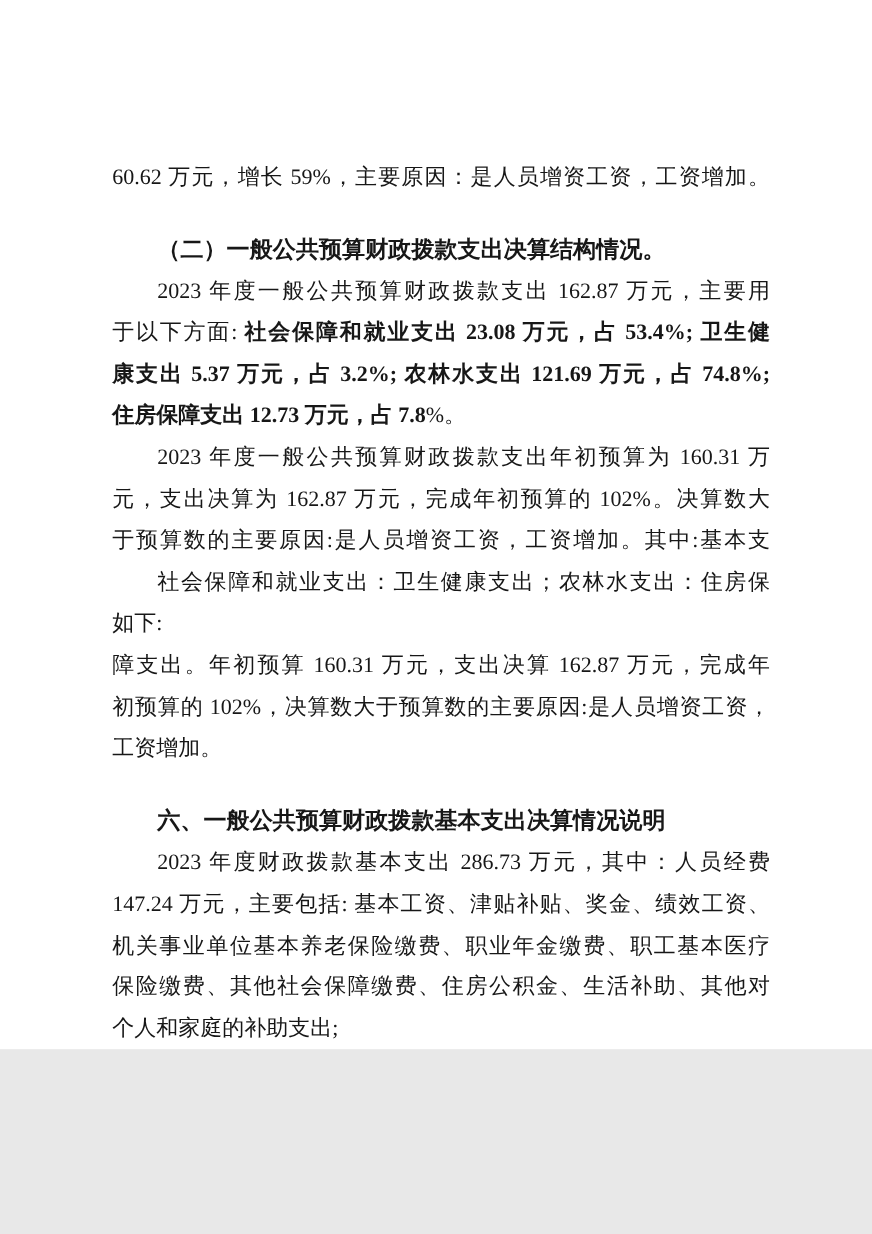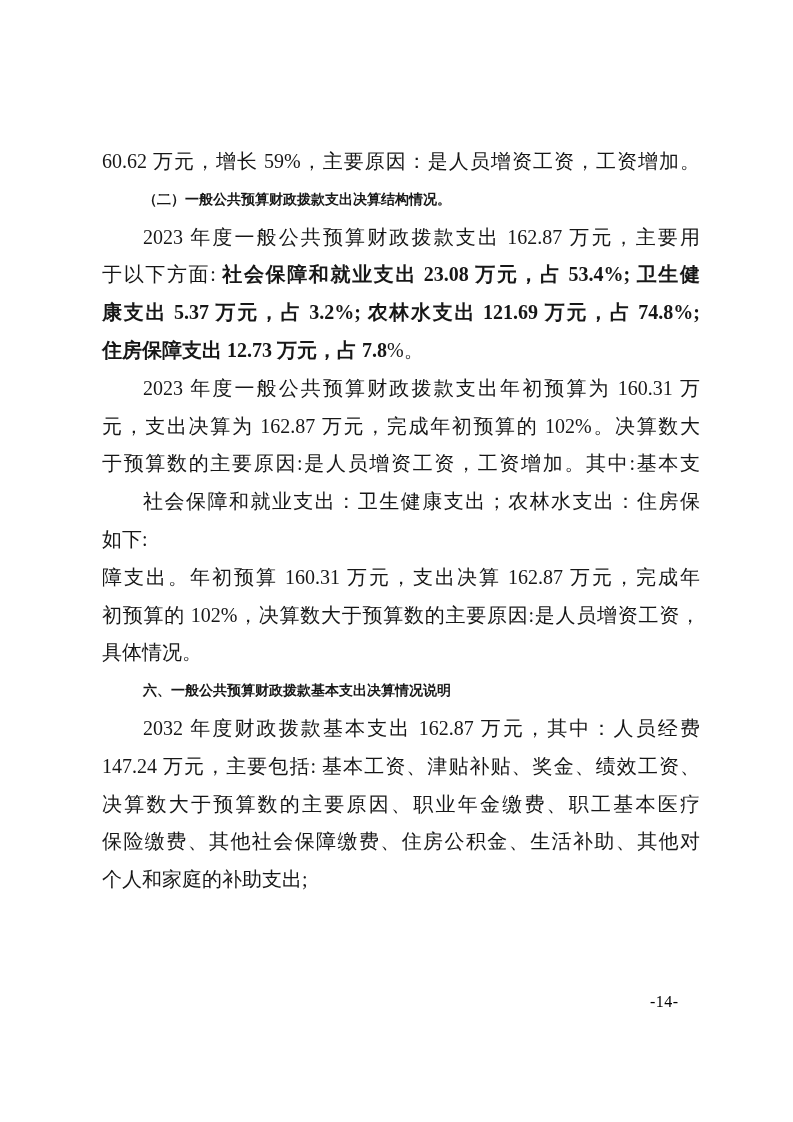--- a/index.html
+++ b/index.html
@@ -4,21 +4,21 @@
 <style>
   html, body {
     margin: 0;
     padding: 0;
     background: #e8e8e8;
     font-family: "Liberation Serif", "DejaVu Serif", serif;
   }
   .page {
     position: relative;
     width: 793px;
-    height: 1122px;
+    height: 954px;
     background: #ffffff;
     overflow: hidden;
     color: #171717;
   }
   .content {
     position: absolute;
     left: 102px;
     top: 143px;
     width: 598px;
     font-size: 20px;
@@ -31,22 +31,23 @@
   }
   .line.stretch {
     text-align: justify;
     text-align-last: justify;
   }
   .line.indent {
     text-indent: 41px;
   }
   .line.heading {
     font-family: Liberation Sans, sans-serif;
-    font-size: 14px;
+    font-size: 21px;
     font-weight: bold;
+    margin-top: 28px;
   }
   .seg { font-weight: normal; }
   .seg.bold { font-weight: bold; }
   .page-number {
     position: absolute;
     top: 988px;
     left: 650px;
     font-size: 16px;
     line-height: 28px;
     letter-spacing: 0.5px;
@@ -64,22 +65,22 @@
       <div class="line stretch"><span class="seg">于以下方面: </span><span class="seg bold">社会保障和就业支出 23.08 万元，占 53.4%; 卫生健</span></div>
       <div class="line stretch"><span class="seg bold">康支出 5.37 万元，占 3.2%; 农林水支出 121.69 万元，占 74.8%;</span></div>
       <div class="line"><span class="seg bold">住房保障支出 12.73 万元，占 7.8</span><span class="seg">%。</span></div>
       <div class="line stretch indent"><span class="seg">2023 年度一般公共预算财政拨款支出年初预算为 160.31 万</span></div>
       <div class="line stretch"><span class="seg">元，支出决算为 162.87 万元，完成年初预算的 102%。决算数大</span></div>
       <div class="line stretch"><span class="seg">于预算数的主要原因:是人员增资工资，工资增加。其中:基本支</span></div>
       <div class="line stretch indent"><span class="seg">社会保障和就业支出：卫生健康支出；农林水支出：住房保</span></div>
       <div class="line"><span class="seg">如下:</span></div>
       <div class="line stretch"><span class="seg">障支出。年初预算 160.31 万元，支出决算 162.87 万元，完成年</span></div>
       <div class="line stretch"><span class="seg">初预算的 102%，决算数大于预算数的主要原因:是人员增资工资，</span></div>
-      <div class="line"><span class="seg">具体情况。</span></div>
+      <div class="line"><span class="seg">工资增加。</span></div>
       <div class="line indent heading"><span class="seg bold">六、一般公共预算财政拨款基本支出决算情况说明</span></div>
-      <div class="line stretch indent"><span class="seg">2032 年度财政拨款基本支出 162.87 万元，其中：人员经费</span></div>
+      <div class="line stretch indent"><span class="seg">2023 年度财政拨款基本支出 286.73 万元，其中：人员经费</span></div>
       <div class="line stretch"><span class="seg">147.24 万元，主要包括: 基本工资、津贴补贴、奖金、绩效工资、</span></div>
-      <div class="line stretch"><span class="seg">决算数大于预算数的主要原因、职业年金缴费、职工基本医疗</span></div>
+      <div class="line stretch"><span class="seg">机关事业单位基本养老保险缴费、职业年金缴费、职工基本医疗</span></div>
       <div class="line stretch"><span class="seg">保险缴费、其他社会保障缴费、住房公积金、生活补助、其他对</span></div>
       <div class="line"><span class="seg">个人和家庭的补助支出;</span></div>
     </main>
   <div class="page-number">-14-</div>
 </div>
 
 </body></html>

